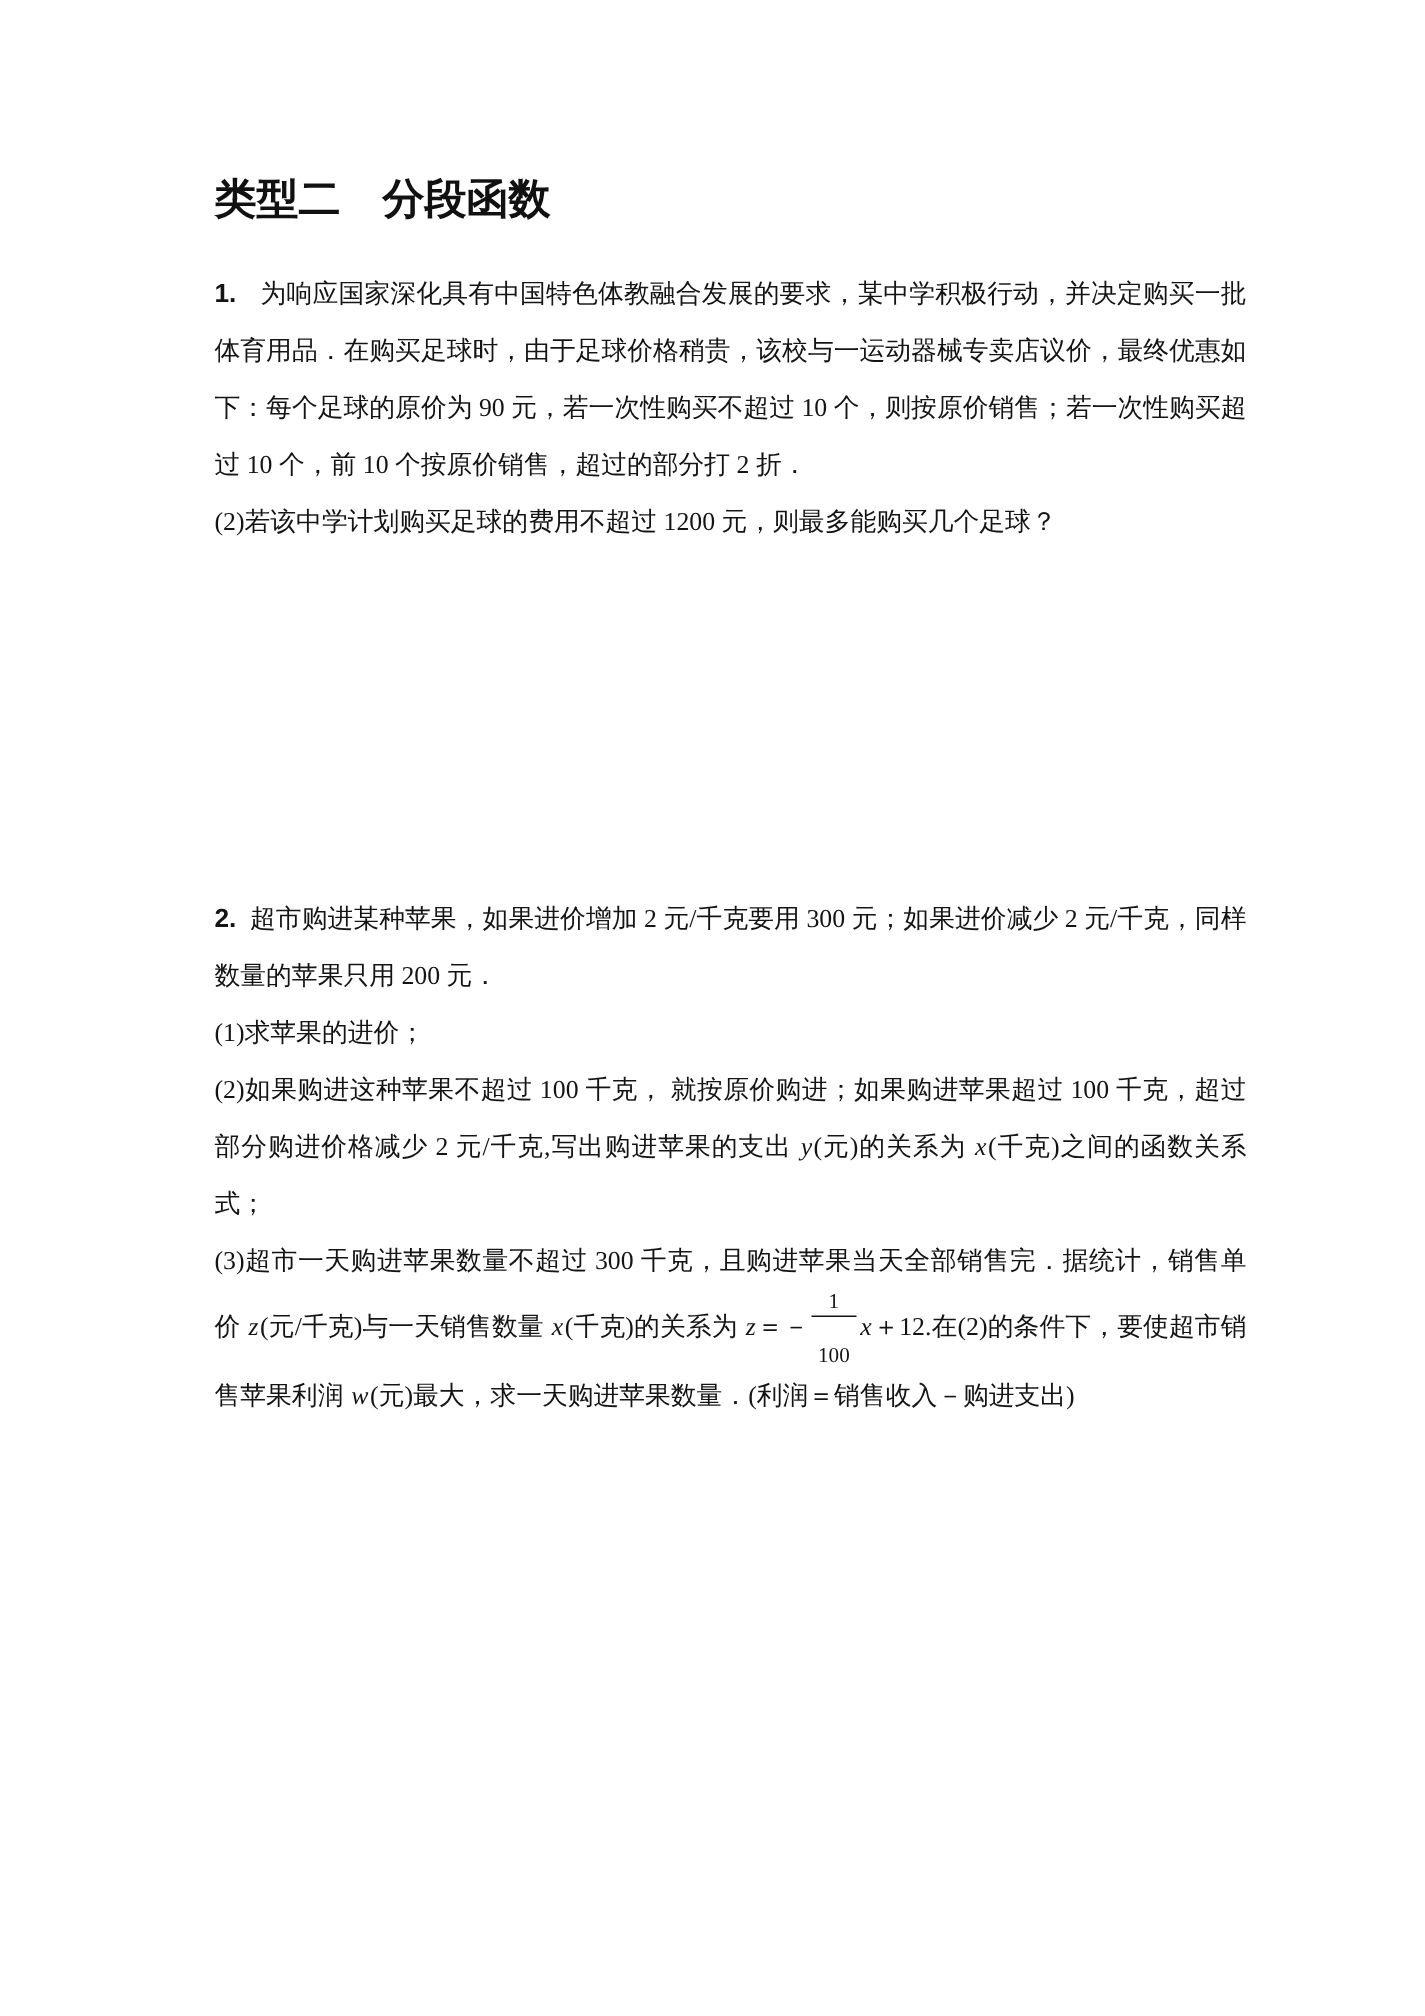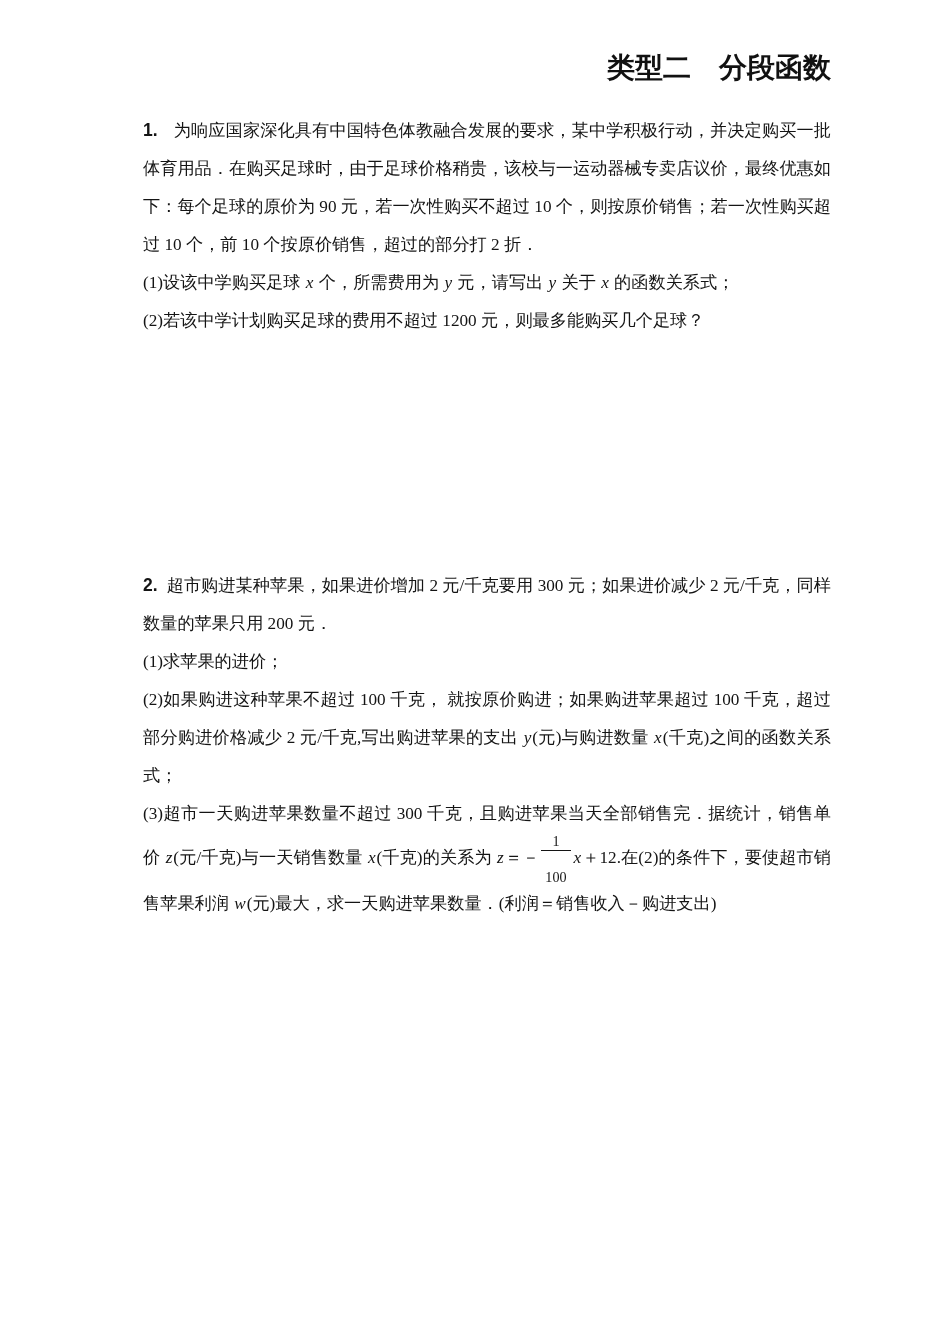--- a/index.html
+++ b/index.html
@@ -15,24 +15,24 @@
     font-family: "Liberation Serif", "DejaVu Serif", serif;
   }
   .page {
     box-sizing: border-box;
     width: 950px;
     height: 1344px;
     padding: 0 119px 0 143px;
   }
   .title {
     margin: 0;
-    padding-top: 49px;
+    padding-top: 114px;
     height: 38px;
     line-height: 38px;
-    text-align: right;
+    text-align: left;
     font-family: "Liberation Sans", "DejaVu Sans", sans-serif;
     font-weight: 700;
     font-size: 28px;
     color: #111111;
   }
   .doc-body {
     margin-top: 24px;
   }
   .para {
     margin: 0;
@@ -80,27 +80,26 @@
 <body>
 
 <div class="page">
 
   <h1 class="title">类型二　分段函数</h1>
 
   <div class="doc-body">
 
     <section class="problem problem-1">
       <p class="para"><span class="pnum">1.</span><span><span>为响应国家深化具有中国特色体教融合发展的要求，某中学积极行动，并决定购买一批体育用品．在购买足球时，由于足球价格稍贵，该校与一运动器械专卖店议价，最终优惠如下：每个足球的原价为 90 元，若一次性购买不超过 10 个，则按原价销售；若一次性购买超过 10 个，前 10 个按原价销售，超过的部分打 2 折．</span></span></p>
-      <p class="para"><span>(1)设该中学购买足球 </span><span class="it">x</span><span> 个，所需费用为 </span><span class="it">y</span><span> 元，请写出 </span><span class="it">y</span><span> 关于 </span><span class="it">x</span><span> 的函数关系式；</span></p>
       <p class="para"><span>(2)若该中学计划购买足球的费用不超过 1200 元，则最多能购买几个足球？</span></p>
     </section>
 
     <div class="workspace"></div>
 
     <section class="problem problem-2">
       <p class="para"><span class="pnum">2.</span><span><span>超市购进某种苹果，如果进价增加 2 元/千克要用 300 元；如果进价减少 2 元/千克，同样数量的苹果只用 200 元．</span></span></p>
       <p class="para"><span>(1)求苹果的进价；</span></p>
-      <p class="para"><span>(2)如果购进这种苹果不超过 100 千克， 就按原价购进；如果购进苹果超过 100 千克，超过部分购进价格减少 2 元/千克,写出购进苹果的支出 </span><span class="it">y</span><span>(元)与购进数量 </span><span class="it">x</span><span>(千克)之间的函数关系式；</span></p>
+      <p class="para"><span>(2)如果购进这种苹果不超过 100 千克， 就按原价购进；如果购进苹果超过 100 千克，超过部分购进价格减少 2 元/千克,写出购进苹果的支出 </span><span class="it">y</span><span>(元)的关系为 </span><span class="it">x</span><span>(千克)之间的函数关系式；</span></p>
       <p class="para"><span>(3)超市一天购进苹果数量不超过 300 千克，且购进苹果当天全部销售完．据统计，销售单价 </span><span class="it">z</span><span>(元/千克)与一天销售数量 </span><span class="it">x</span><span>(千克)的关系为 </span><span class="it">z</span><span>＝－</span><span class="frac"><span class="num">1</span><span class="den">100</span></span><span class="it">x</span><span>＋12.在(2)的条件下，要使超市销售苹果利润 </span><span class="it">w</span><span>(元)最大，求一天购进苹果数量．(利润＝销售收入－购进支出)</span></p>
     </section>
 
   </div>
 </div>
 
 </body></html>

